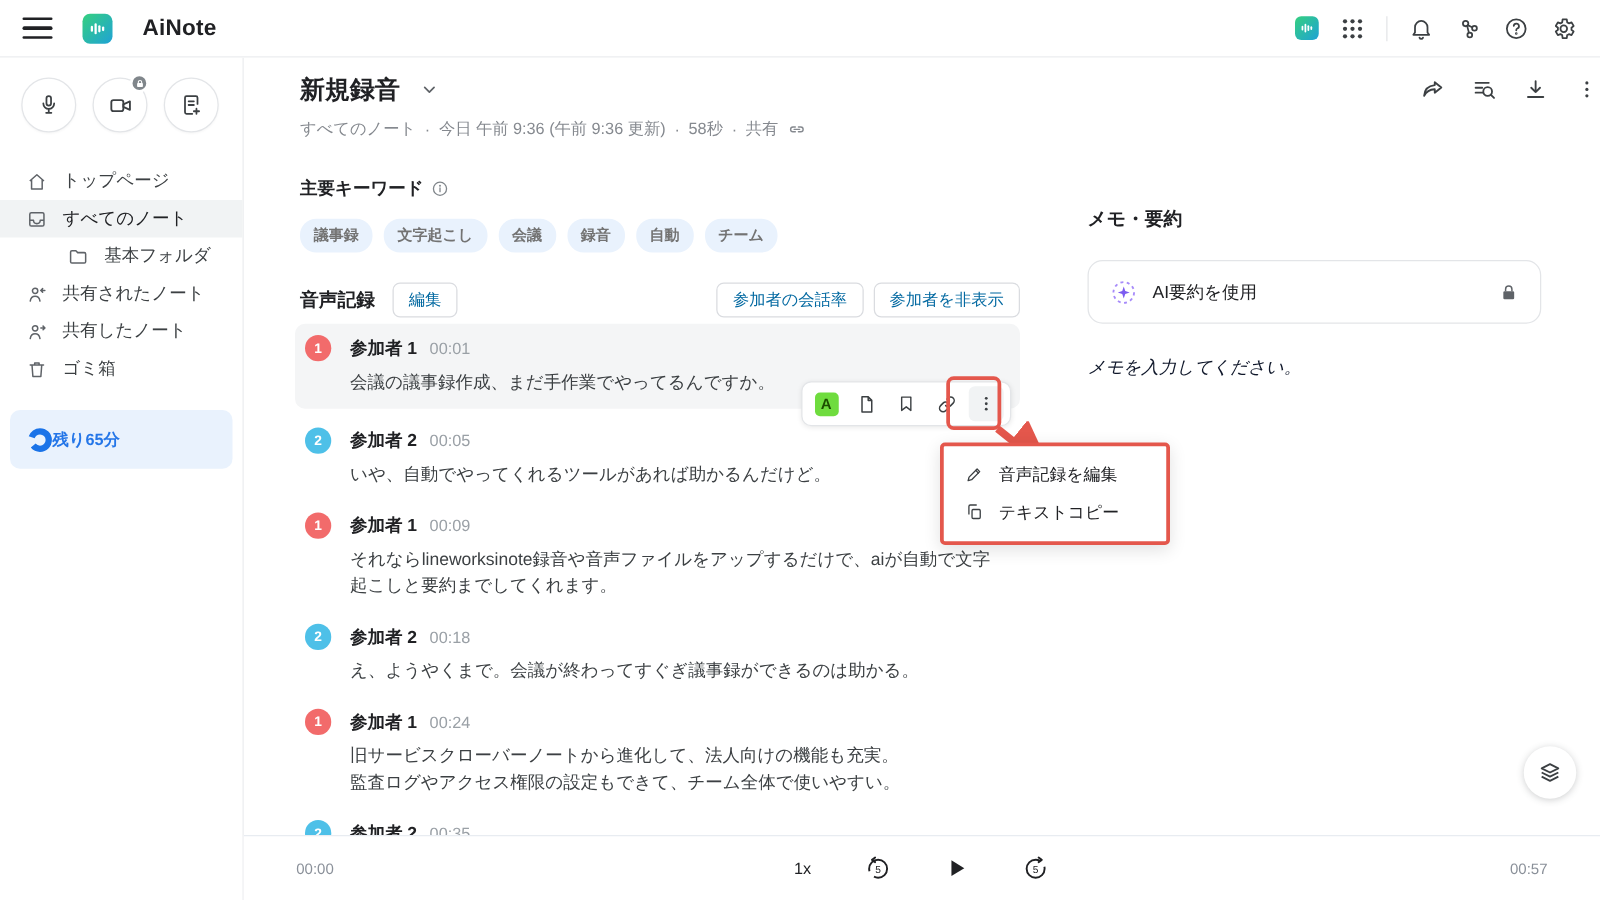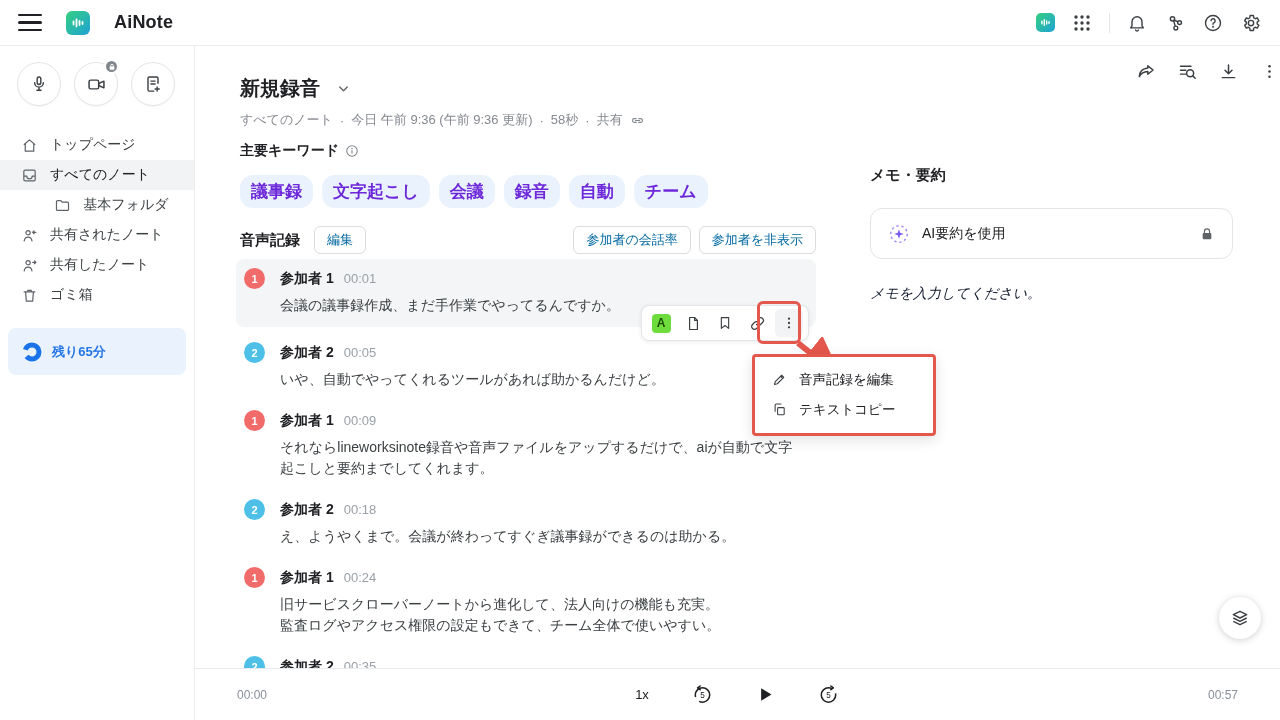--- a/index.html
+++ b/index.html
@@ -29,40 +29,40 @@
     display:flex; align-items:center; justify-content:center; position:relative; cursor:pointer; color:#3c4043;
     box-shadow:0 1px 2px rgba(0,0,0,.04); }
   .qa-lock { position:absolute; top:-4px; right:-2px; width:15px; height:15px; border-radius:50%;
     background:#80868b; border:2px solid #fff; display:flex; align-items:center; justify-content:center; }
   .nav-item { display:flex; align-items:center; gap:12px; height:30px; padding:0 12px 0 20px;
     font-size:14px; color:#3c4043; cursor:pointer; }
   .nav-item.selected { background:#f1f3f4; color:#202124; }
   .nav-item.indent { padding-left:40px;justify-content:center; }
   .nav-icon { width:18px; height:18px; flex:0 0 18px; display:flex; align-items:center; justify-content:center; color:#5f6368; }
   .remaining-chip { margin:18px 8px 0 8px; height:47px; background:#e9f2fd; border-radius:8px;
-    display:flex; align-items:center; gap:10px; padding:0 14px; cursor:pointer; }
+    display:flex; align-items:center; padding:0 14px; cursor:pointer; }
   .remaining-label { font-size:13px; font-weight:700; color:#2476e8; }
 
   
   .main { position:absolute; top:46px; left:195px; right:0; bottom:52px; background:#fff; overflow:hidden; }
 
   .note-header { position:absolute; top:12px; left:45px; right:45px; }
-  .title-row { display:flex; align-items:center; gap:16px;margin-top:17px; }
+  .title-row { display:flex; align-items:center; gap:16px; }
   .note-title { font-size:20px; font-weight:700; }
   .chev { color:#5f6368; display:flex; cursor:pointer; }
   .meta-row { margin-top:9px; font-size:13px; color:#85898f; display:flex; align-items:center; gap:7px; }
   .meta-row .link-ic { color:#85898f; display:flex; }
   .note-actions { position:absolute; top:14px; right:0; display:flex; align-items:center; gap:19px; color:#3c4043; }
   .na-icon { width:22px; height:22px; display:flex; align-items:center; justify-content:center; cursor:pointer; }
 
   .keywords { position:absolute; top:96px; left:45px; width:576px; }
   .kw-title { font-size:14px; font-weight:700; display:flex; align-items:center; gap:6px; }
   .kw-info { color:#80868b; display:flex; cursor:pointer; }
   .tags { margin-top:15px; display:flex; gap:9px; flex-wrap:wrap; }
-  .tag { background:#e9f2fd; color:#6d28d9; font-size:17px; font-weight:700; padding:5px 11px;
+  .tag { background:#e9f2fd; color:#737373; font-size:12px; font-weight:700; padding:5px 11px;
     border-radius:13px; cursor:pointer; white-space:nowrap; }
 
   .transcript-head { position:absolute; top:180px; left:45px; width:576px; display:flex; align-items:center; }
   .ts-title { font-size:15px; font-weight:700; }
   .btn-outline { border:1px solid #dadce0; background:#fff; border-radius:6px; font-size:13px; color:#0369a1;
     padding:4px 12px; cursor:pointer; font-family:inherit; }
   .edit-btn { margin-left:14px; }
   .ts-right { margin-left:auto; display:flex; gap:8px; }
 
   .transcript { position:absolute; top:213px; left:41px; width:580px; bottom:0; }

